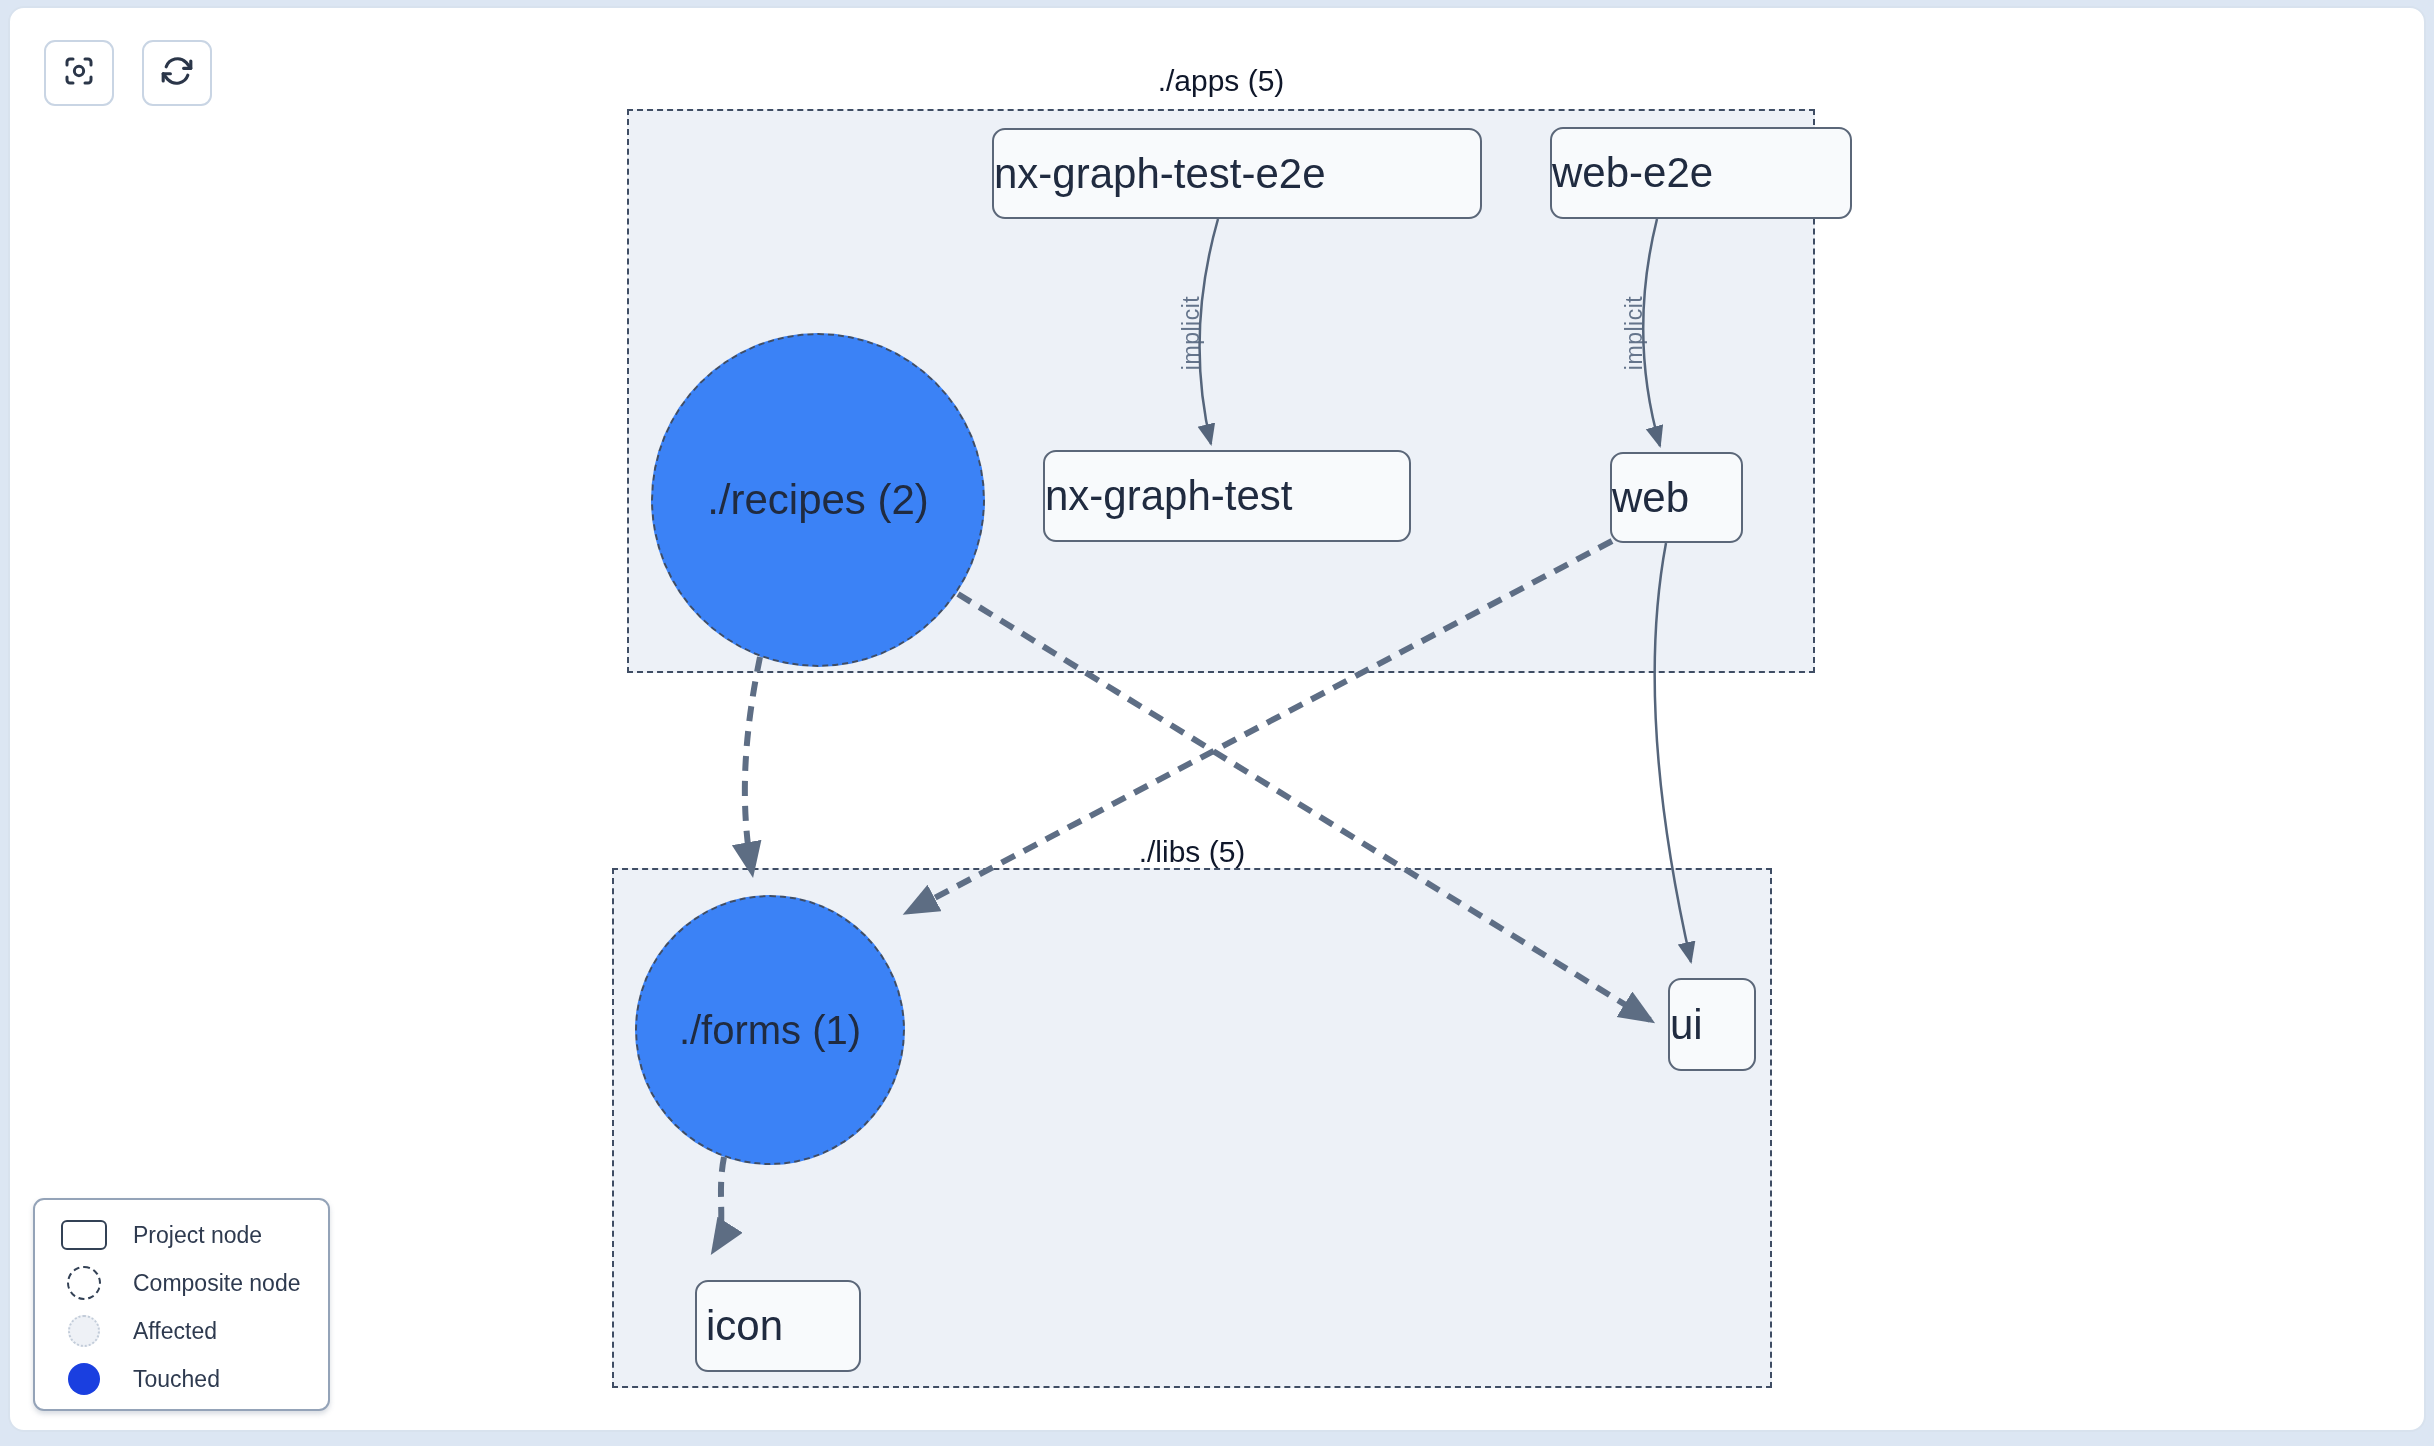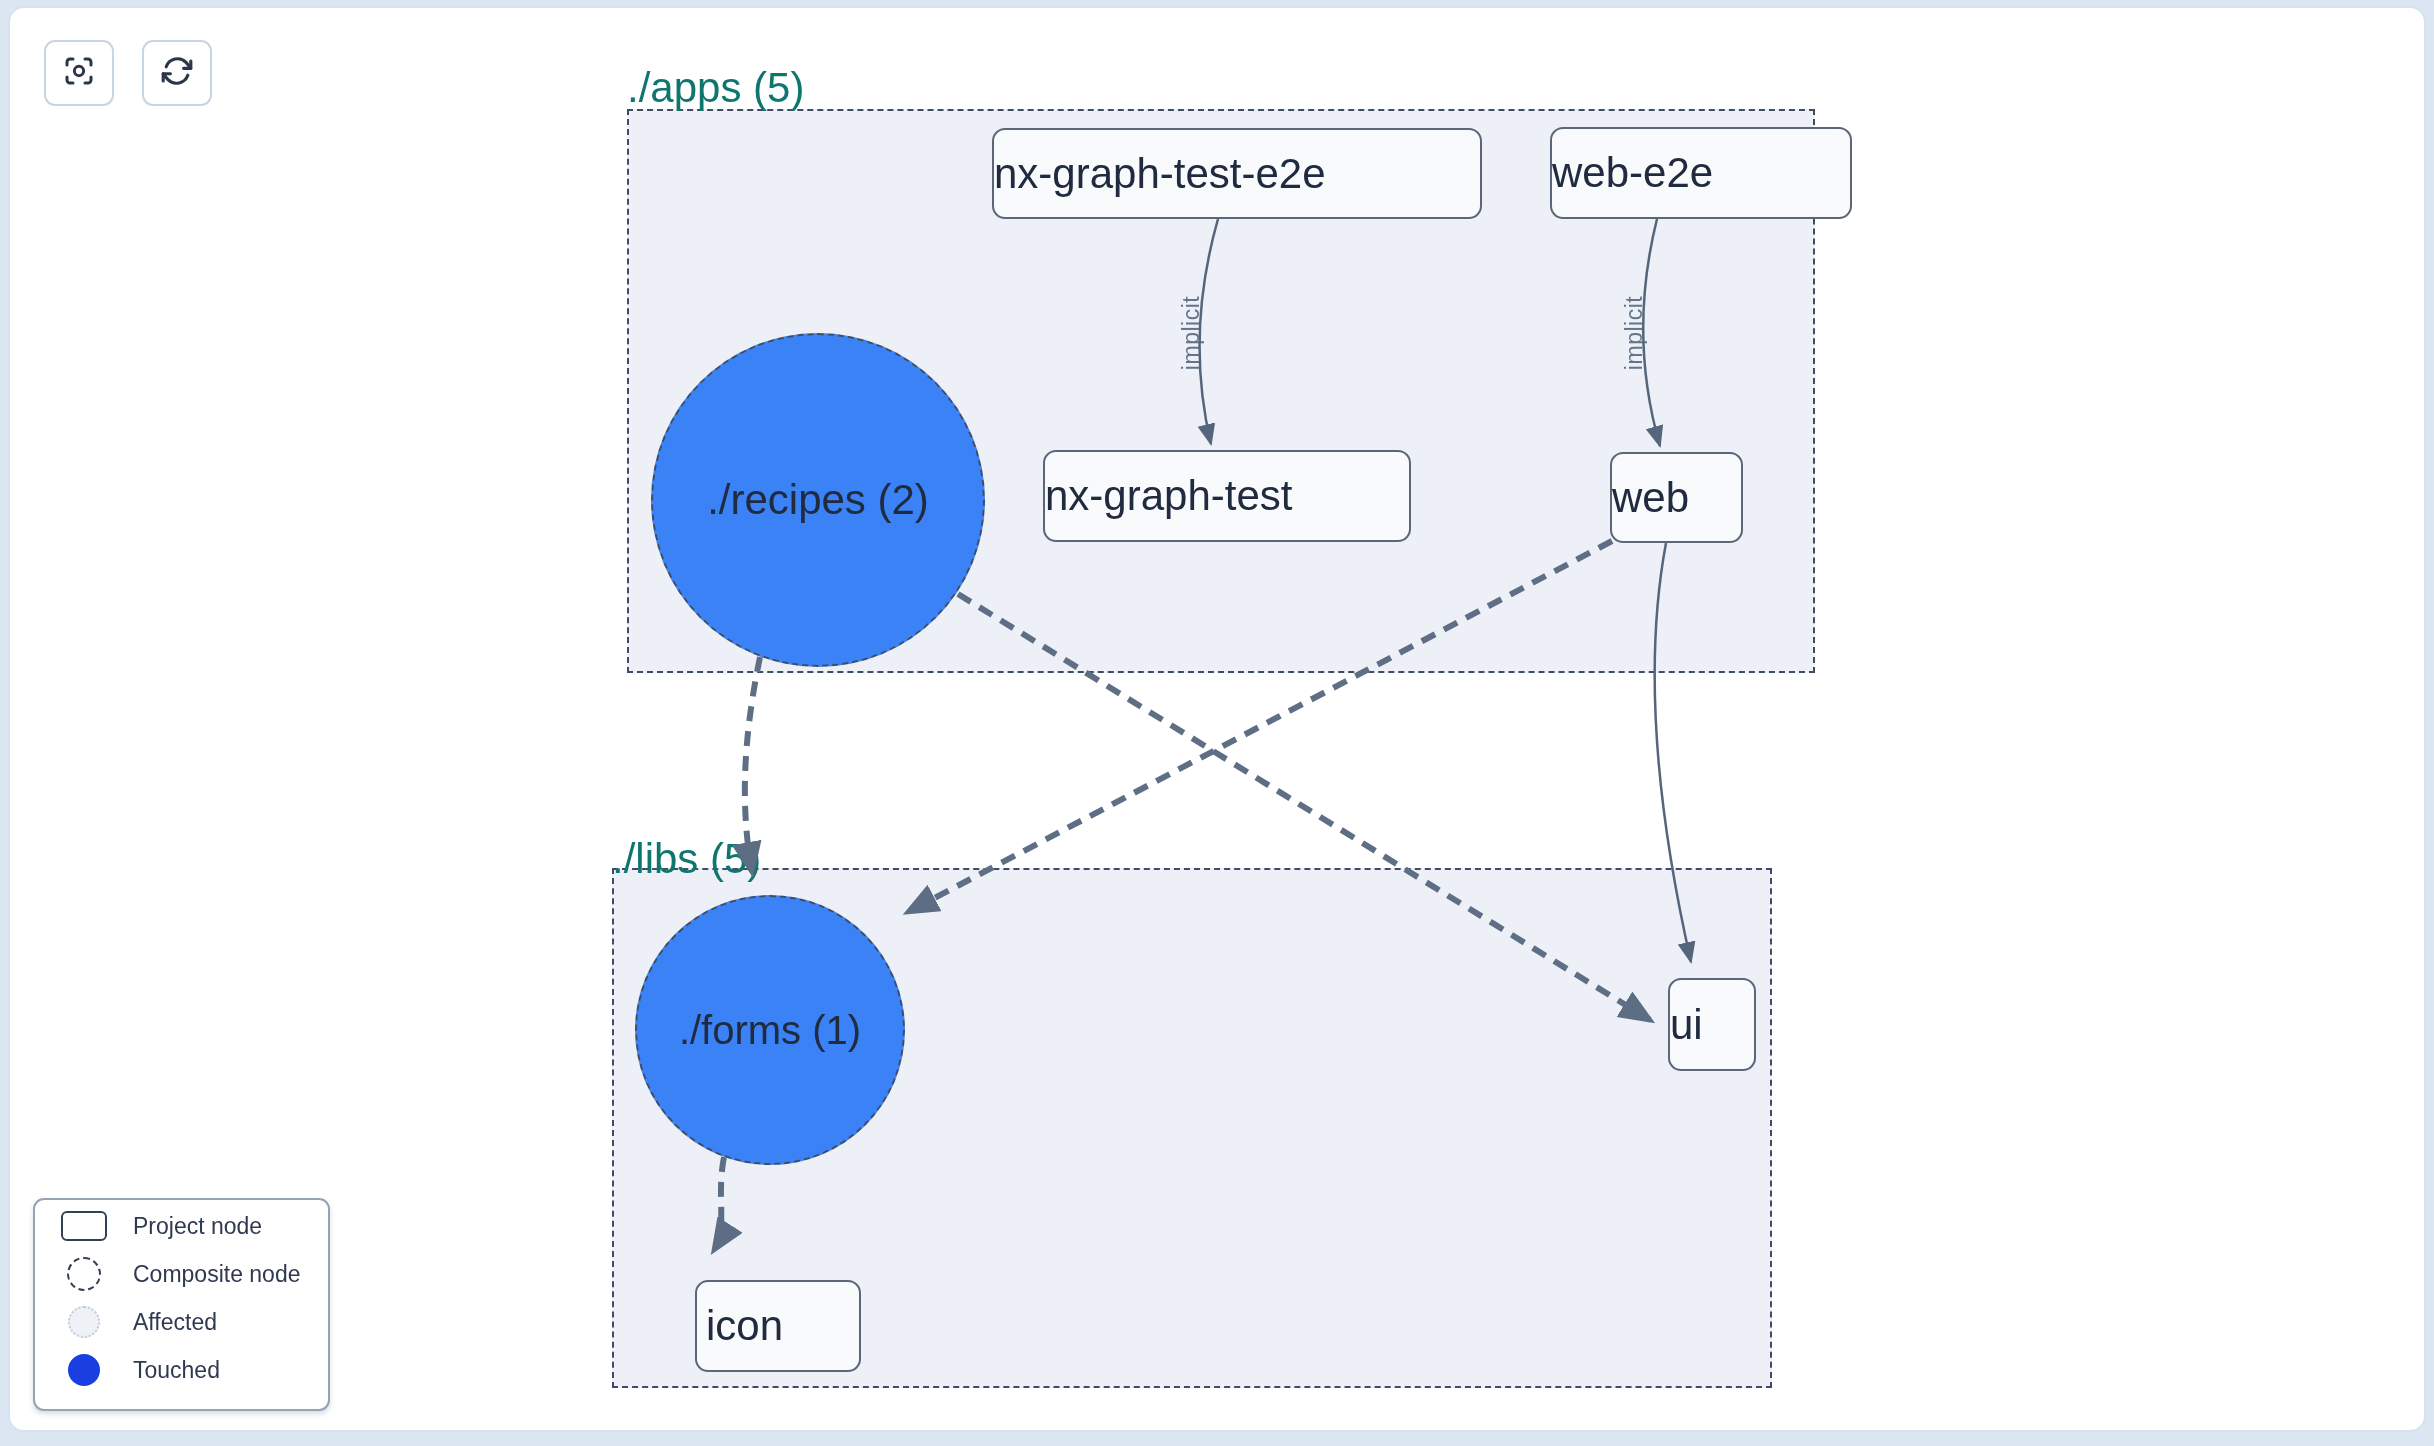--- a/index.html
+++ b/index.html
@@ -27,22 +27,22 @@
   .toolbar-btn svg{width:36px;height:36px;}
   
   .group-box{
     position:absolute;box-sizing:border-box;
     background:#edf1f7;border:2.5px dashed #3f4d64;
     z-index:1;
   }
   #group-apps{left:627px;top:109px;width:1188px;height:564px;}
   #group-libs{left:612px;top:868px;width:1160px;height:520px;}
   .group-label{
-    position:absolute;text-align:left;
-    font-size:42px;color:#0f766e;z-index:2;white-space:nowrap;
+    position:absolute;text-align:center;
+    font-size:30px;color:#0f172a;z-index:2;white-space:nowrap;
   }
   #label-apps{left:627px;width:1188px;top:64px;}
   #label-libs{left:612px;width:1160px;top:835px;}
   
   .node{
     position:absolute;box-sizing:border-box;
     background:#f8fafc;border:2px solid #5b6779;border-radius:13px;
     display:flex;align-items:center;justify-content:flex-start;
     font-size:42px;color:#202b40;z-index:2;white-space:nowrap;
   }
@@ -66,21 +66,21 @@
   .edge-thin{fill:none;stroke:#55657b;stroke-width:2.5px;}
   .edge-thick{fill:none;stroke:#5e6e85;stroke-width:6px;stroke-dasharray:15 10;}
   .edge-label{
     font-family:"Liberation Sans",sans-serif;font-size:23px;
     fill:#64748b;letter-spacing:0.5px;
   }
   
   .legend{
     position:absolute;left:33px;top:1198px;width:297px;height:213px;
     box-sizing:border-box;background:#fff;border:2px solid #94a3b8;
-    border-radius:11px;z-index:6;padding-top:2px;
+    border-radius:11px;z-index:6;padding-top:11px;
     box-shadow:0 3px 5px rgba(100,116,139,.25);
   }
   .legend-row{display:flex;align-items:center;height:48px;}
   .legend-swatch-col{width:98px;display:flex;justify-content:center;flex:none;}
   .legend-label{font-size:23px;color:#2e3a4f;}
   .swatch-project{width:46px;height:30px;box-sizing:border-box;border:2.5px solid #334155;border-radius:6px;background:#fff;}
   .swatch-composite{width:34px;height:34px;box-sizing:border-box;border:2.5px dashed #334155;border-radius:50%;background:#fff;}
   .swatch-affected{width:32px;height:32px;box-sizing:border-box;border:2px dotted #c2ccd9;border-radius:50%;background:#eef1f6;}
   .swatch-touched{width:32px;height:32px;border-radius:50%;background:#1a3fe0;}
 </style>

